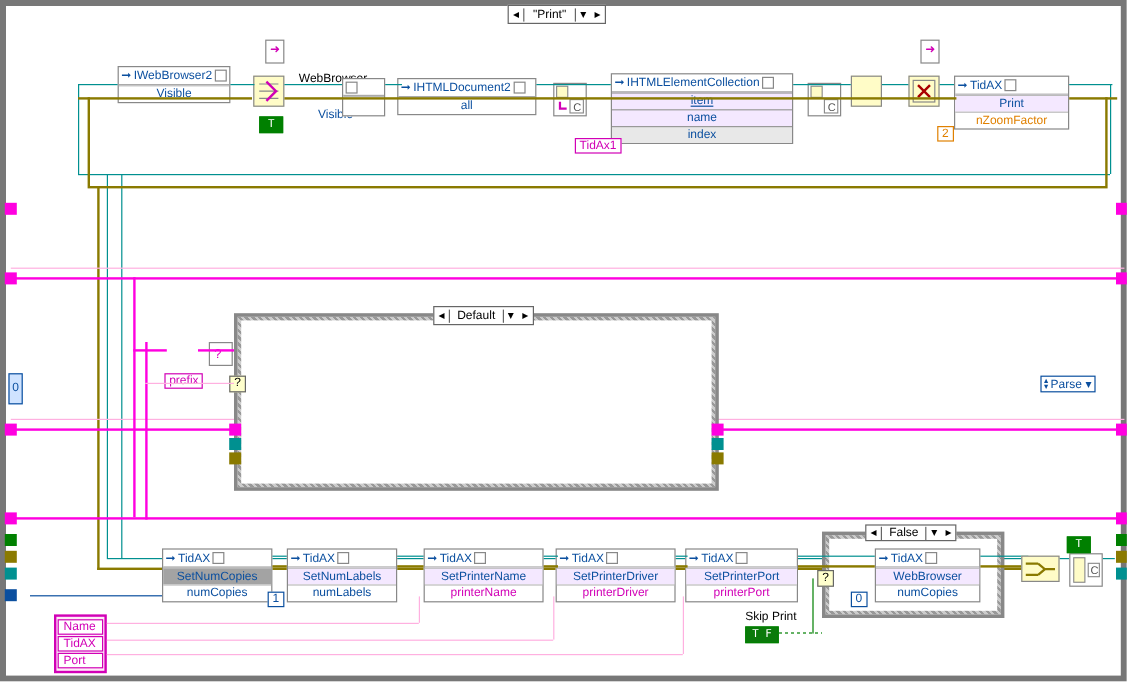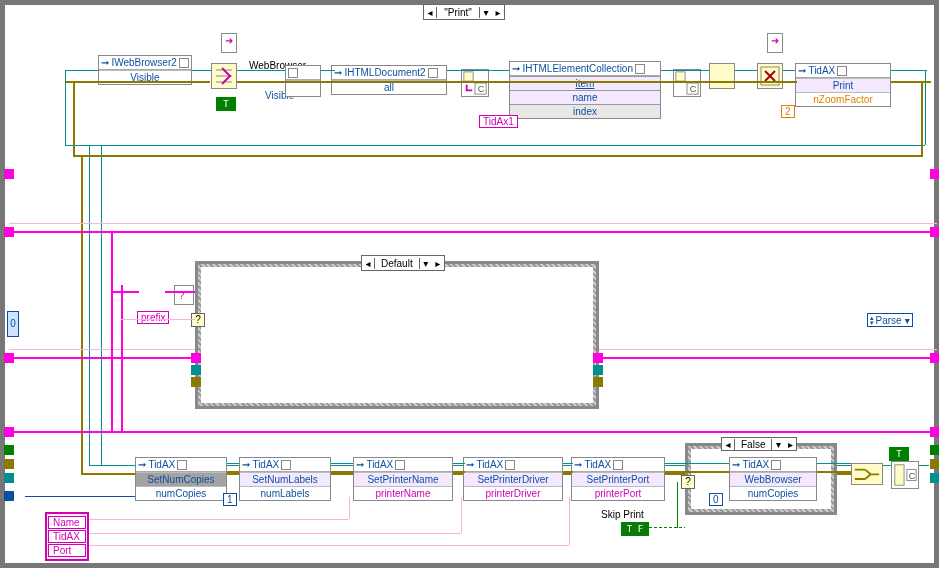--- a/index.html
+++ b/index.html
@@ -420,21 +420,21 @@
   <div class="nodebox" style="left:566px; top:452px; width:94px;">
     <div class="node-header">
         <span style="color:#0b4f9f">➞</span>
         <span style="color:#0b4f9f">TidAX</span>
         <span class="icon-sq" style="width:10px;height:10px;"></span>
       </div>
     <div class="propnode-row" style="background:#f4e8ff;color:#0b4f9f">SetPrinterPort</div>
     <div class="propnode-row" style="color:#d100b6">printerPort</div>
   </div>
 
-  <div class="label-free" style="left:596px; top:504px;">Skip Print</div>
+  <div class="label-free" style="left:616px; top:504px;">Skip Print</div>
   <div class="bool-const" style="left:616px; top:517px; width:28px; background:#0a7a0a;"><span>T F</span></div>
 
   <div class="hatched-border" style="left:680px; top:438px; width:152px; height:72px;">
     <div class="inner"></div>
   </div>
   <div class="case-selector" style="left:716px; top:432px; height:14px;">
     <div class="arrow">◂</div>
     <div class="label-slot" style="min-width:34px;">False</div>
     <div class="arrow">▾</div>
     <div class="arrow">▸</div>

